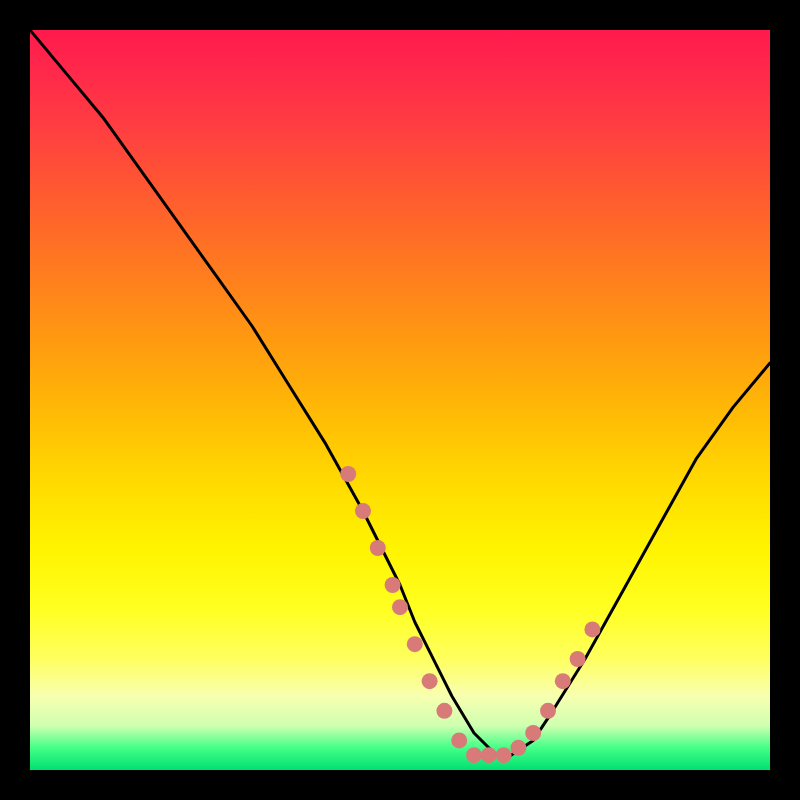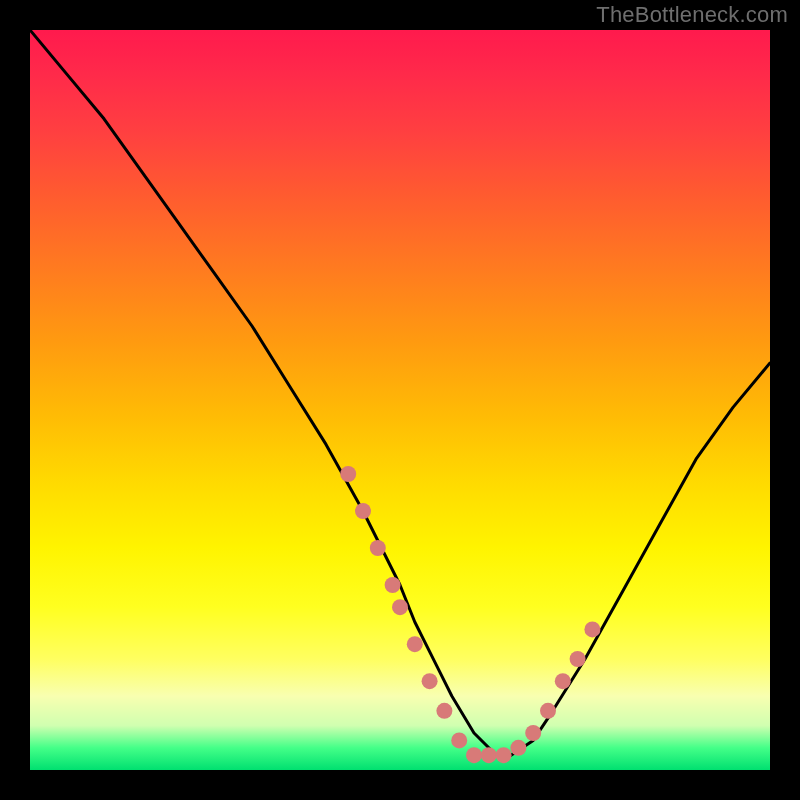--- a/index.html
+++ b/index.html
@@ -60,21 +60,20 @@
     font-size: 22px;
     font-weight: 500;
     letter-spacing: 0.2px;
     user-select: none;
   }
 </style>
 </head>
 <body>
 
 <div class="stage">
-  <div class="watermark">TheBottleneck.com</div>
 
   <div class="plot-area">
     <div class="gradient-bg"></div>
 
     <svg class="curve" viewBox="0 0 740 740" preserveAspectRatio="none">
       <path fill="none" stroke="#000000" stroke-width="3" stroke-linecap="round" stroke-linejoin="round" d="M0.0 0.0 L37.0 44.4 L74.0 88.8 L111.0 140.6 L148.0 192.4 L185.0 244.2 L222.0 296.0 L259.0 355.2 L296.0 414.4 L333.0 481.0 L370.0 555.0 L384.8 592.0 L407.0 636.4 L421.8 666.0 L444.0 703.0 L458.8 717.8 L466.2 725.2 L481.0 725.2 L503.2 710.4 L518.0 688.2 L555.0 629.0 L592.0 562.4 L629.0 495.8 L666.0 429.2 L703.0 377.4 L740.0 333.0"></path>
       <g>
           <circle cx="318.2" cy="444.0" r="8" fill="#d87a78"></circle>
           <circle cx="333.0" cy="481.0" r="8" fill="#d87a78"></circle>
           <circle cx="347.8" cy="518.0" r="8" fill="#d87a78"></circle>

